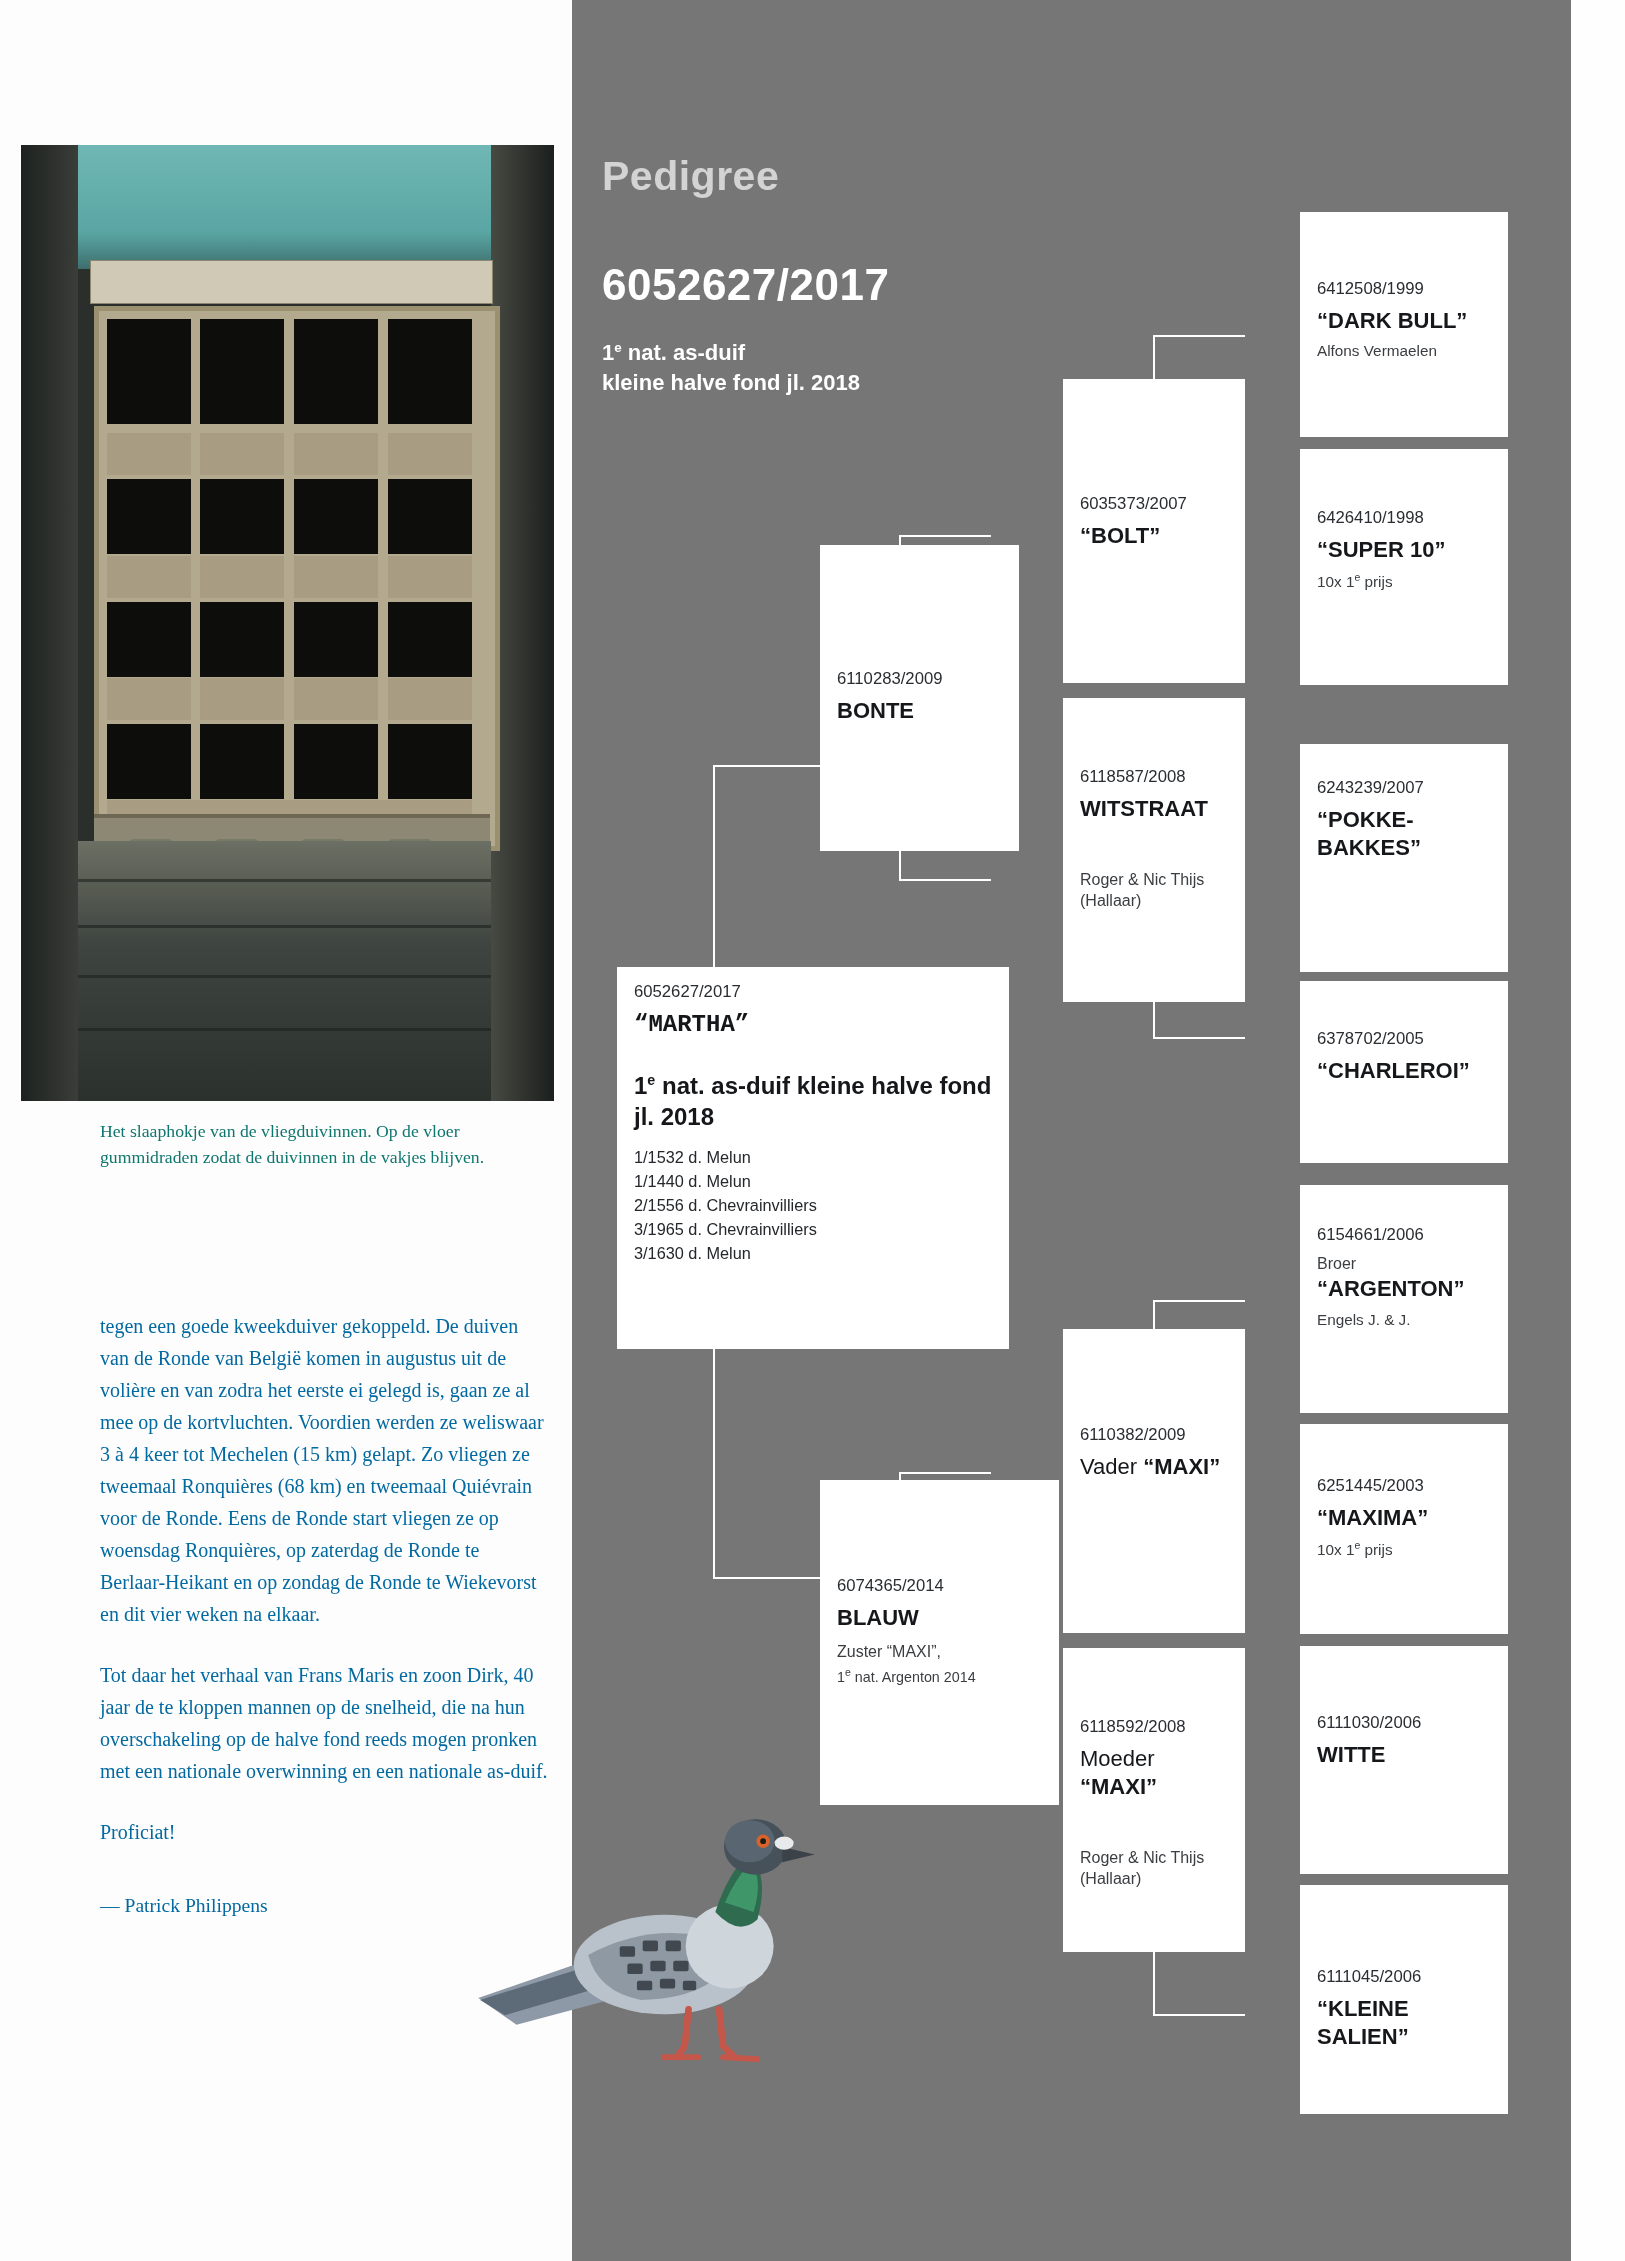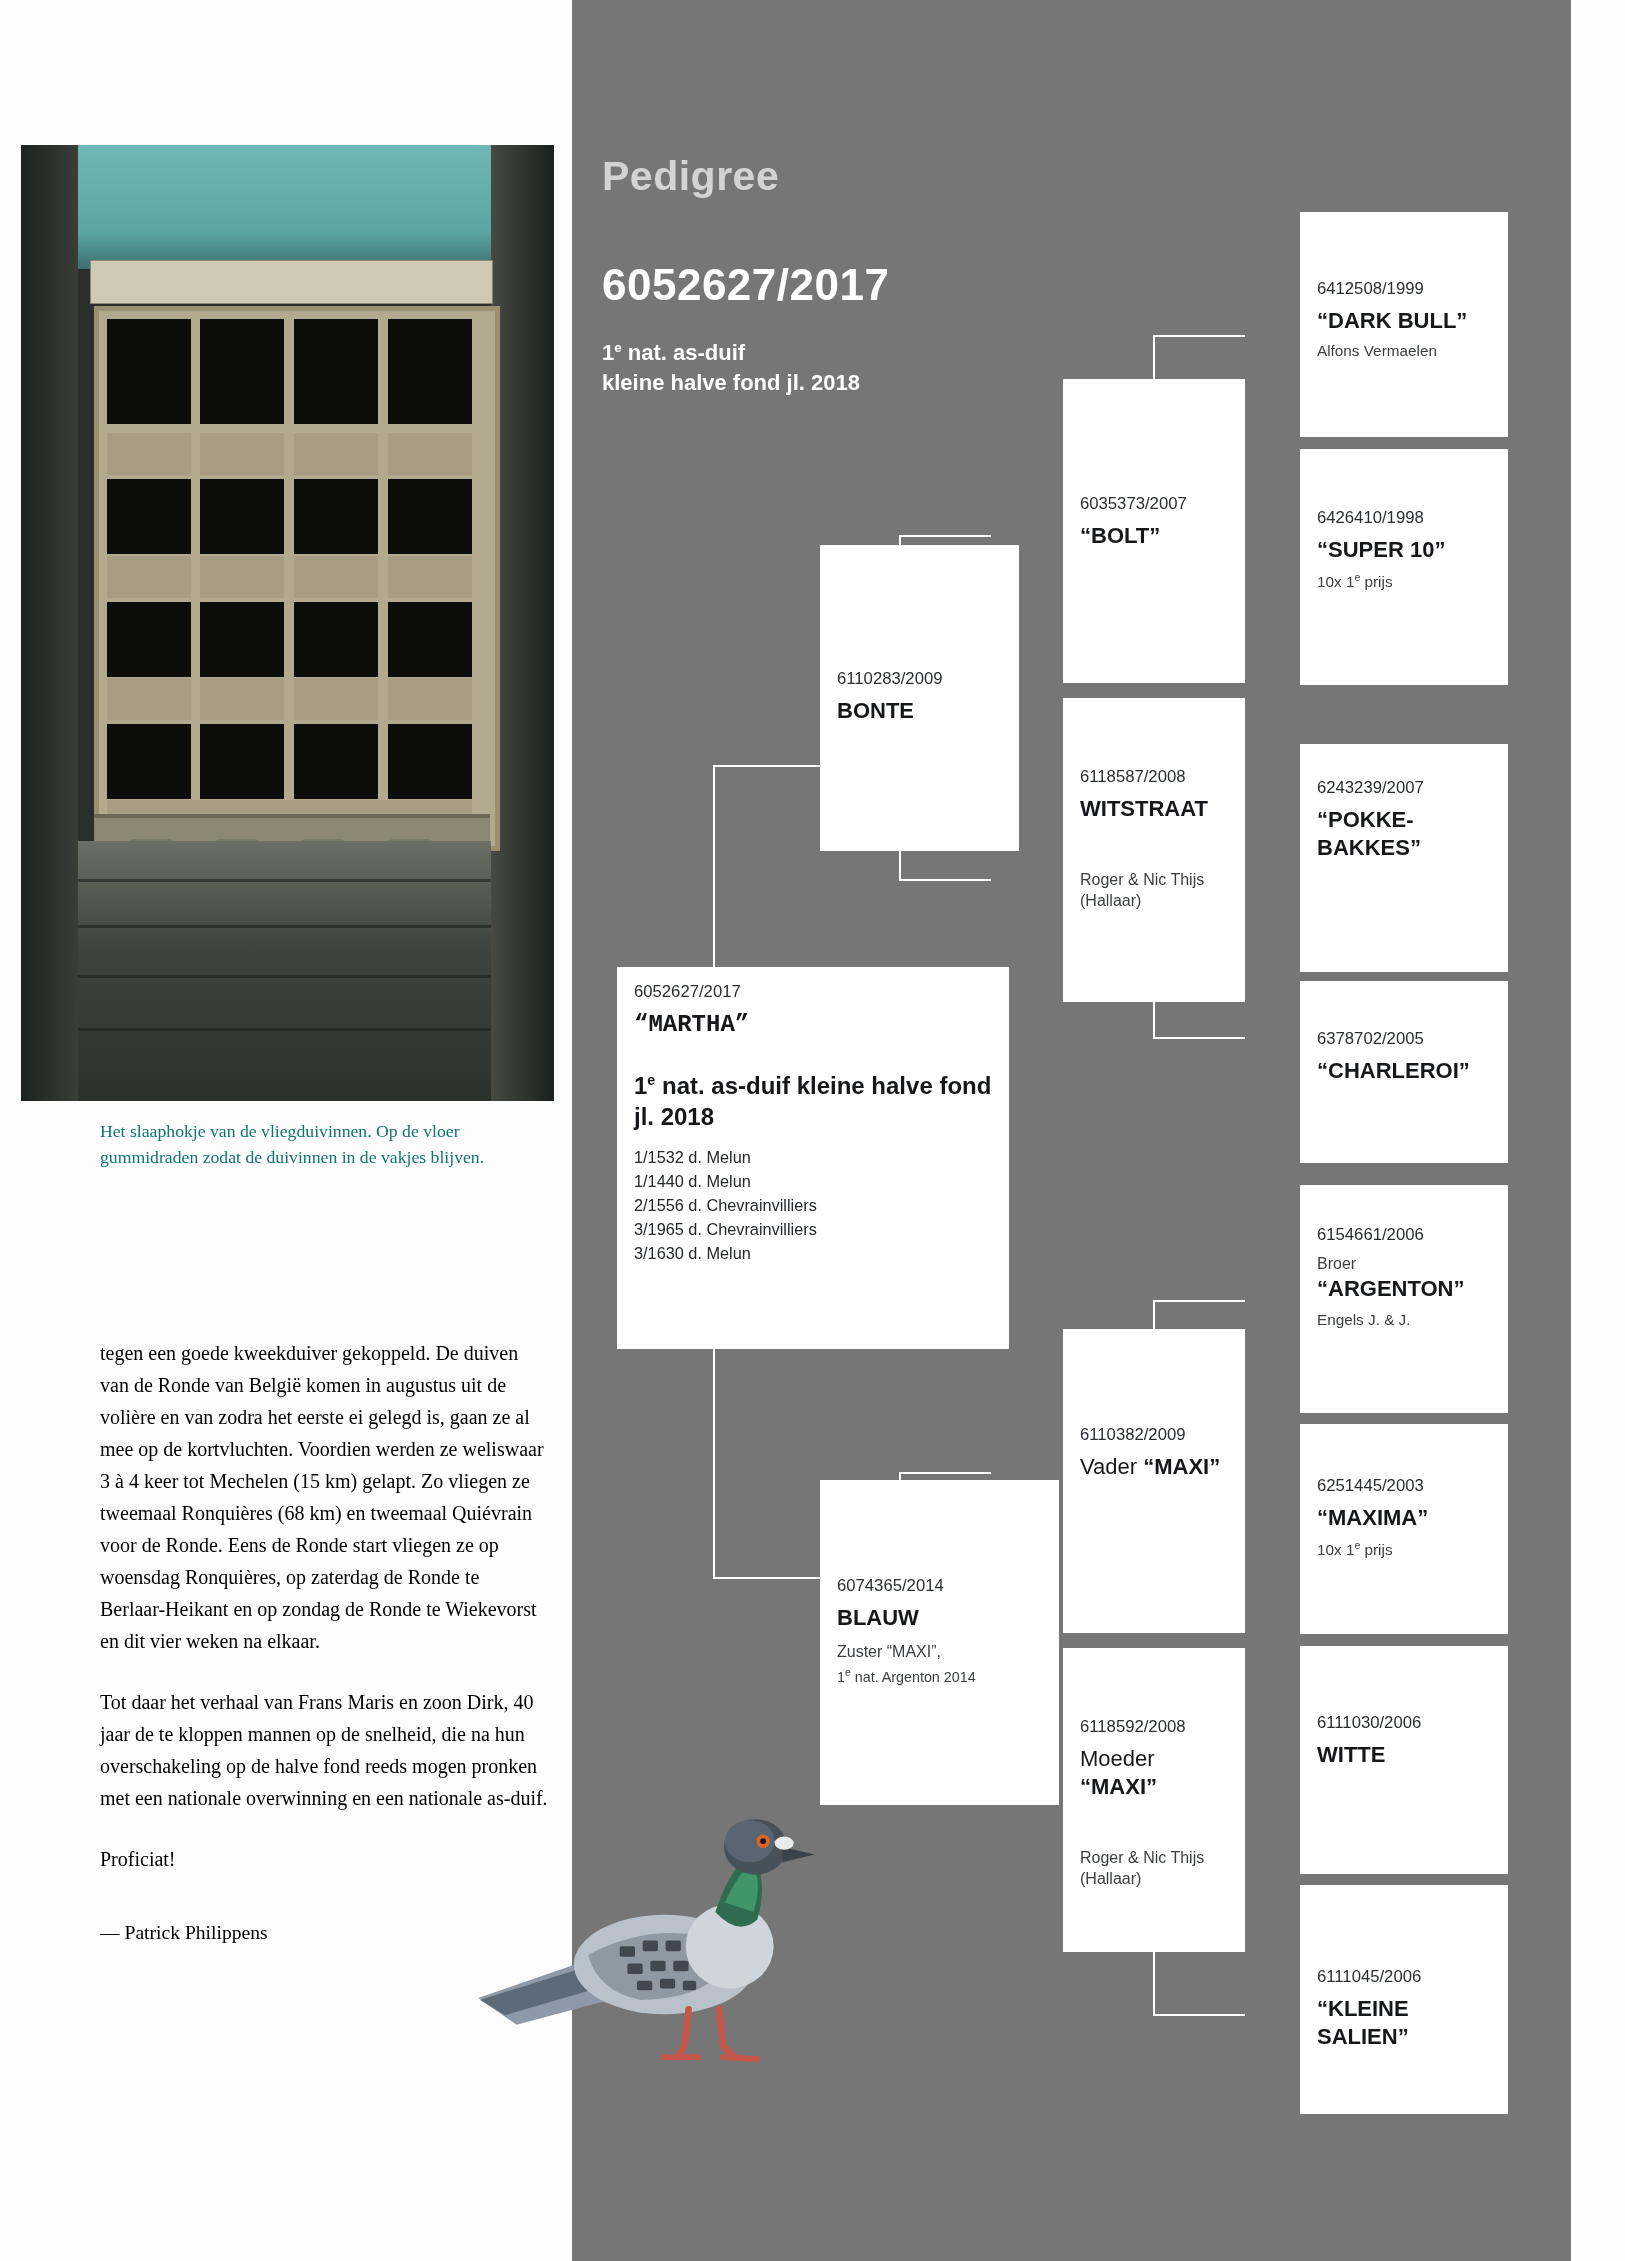--- a/index.html
+++ b/index.html
@@ -51,22 +51,22 @@
   .loft-stain{position:absolute;width:46px;height:67px;background:#6f7563;border-radius:5.7px;opacity:.75;}
   .loft-plank{position:absolute;left:57px;width:413px;height:2.9px;background:#1d221f;opacity:.6;}
 
   #photo-caption{
     position:absolute;left:100px;top:1118px;width:430px;
     font-size:17.7px;line-height:26px;color:#0f766e;
     font-family:"Liberation Serif", serif;
   }
 
   #story{
-    position:absolute;left:100px;top:1337px;width:449px;
-    font-size:20px;line-height:32px;color:#000000;
+    position:absolute;left:100px;top:1310px;width:449px;
+    font-size:20px;line-height:32px;color:#0369a1;
     font-family:"Liberation Serif", serif;
   }
   #story p{margin:0 0 29px 0;}
   #story .signature{margin-top:42px;font-size:19.6px;}
 
   
   #ped-title{
     position:absolute;left:602px;top:153px;
     font-size:41px;font-weight:bold;color:#d3d3d3;letter-spacing:0.5px;
   }

